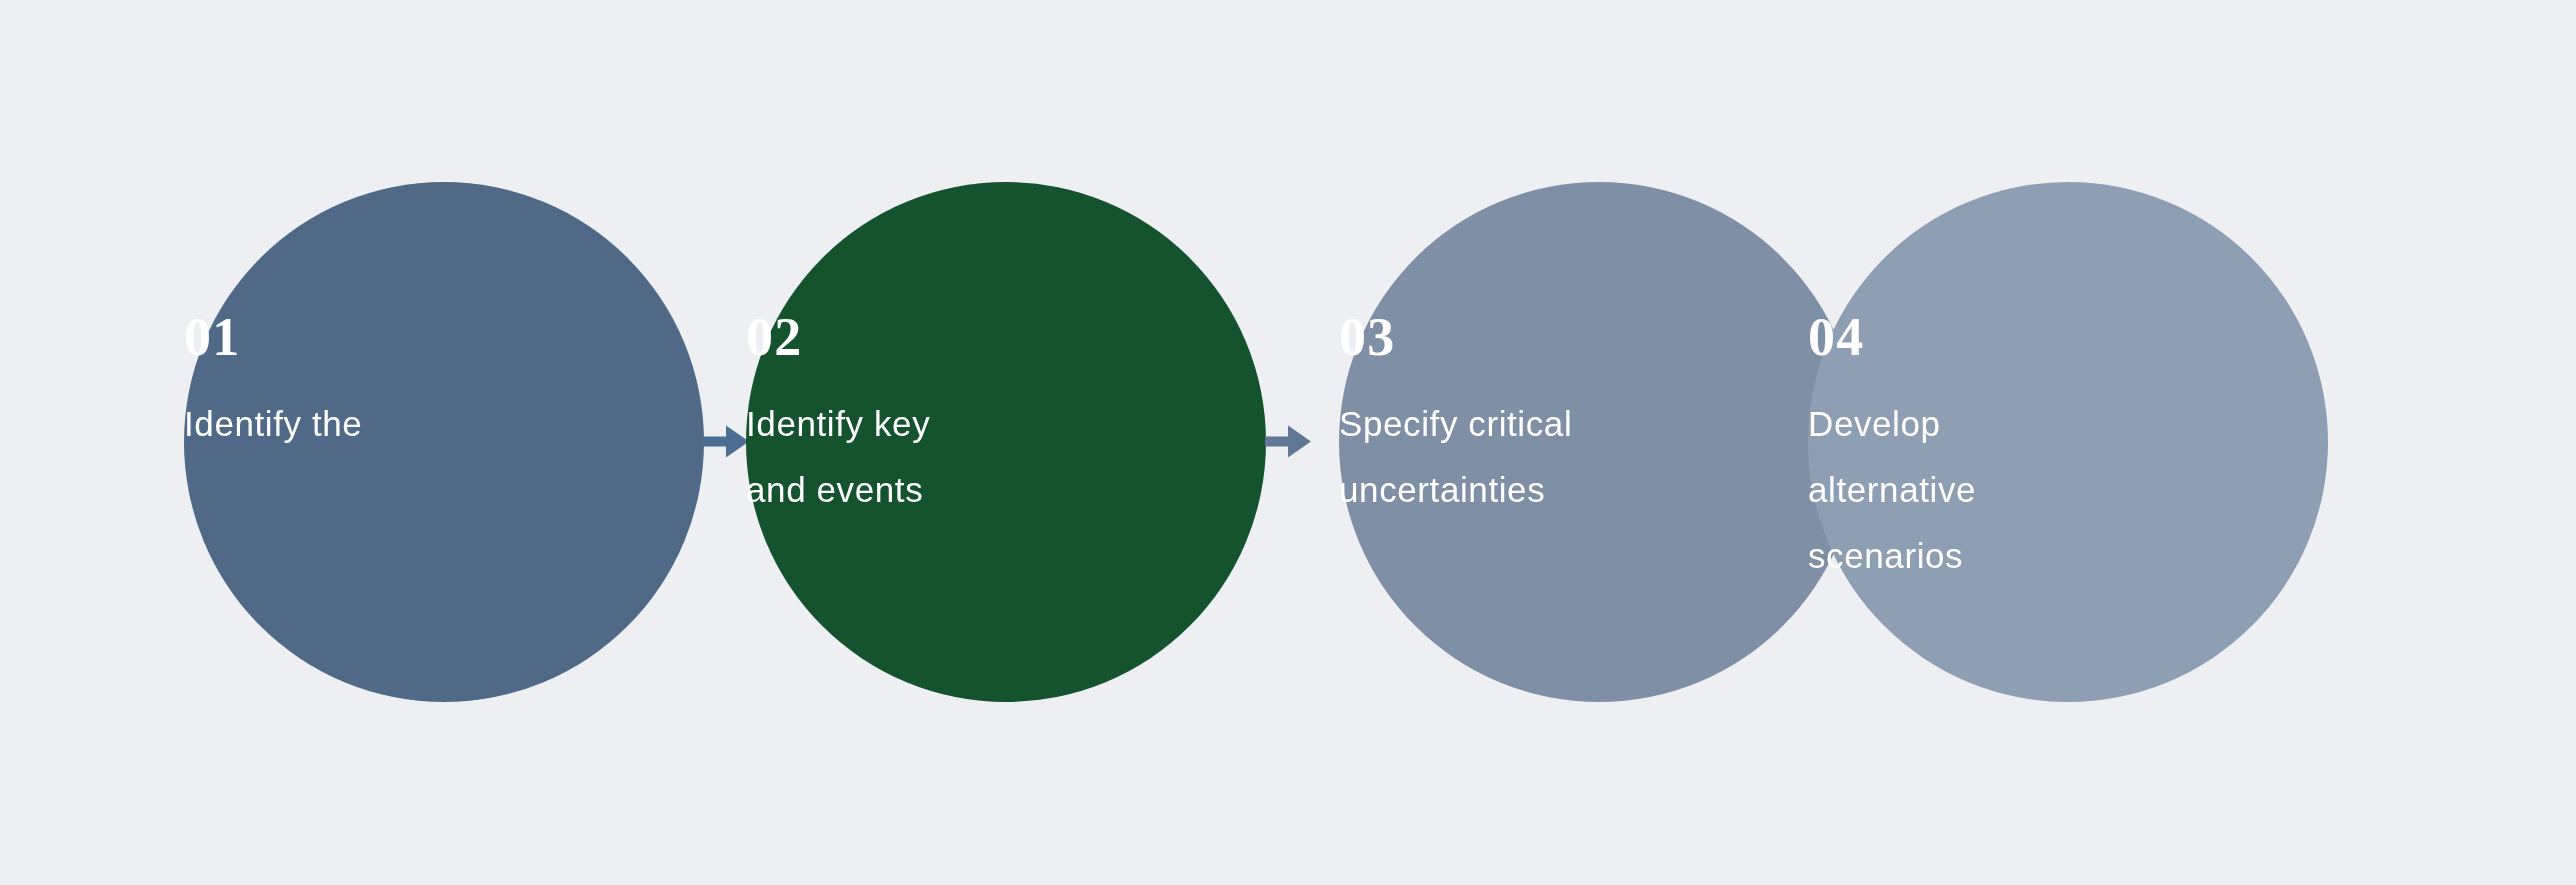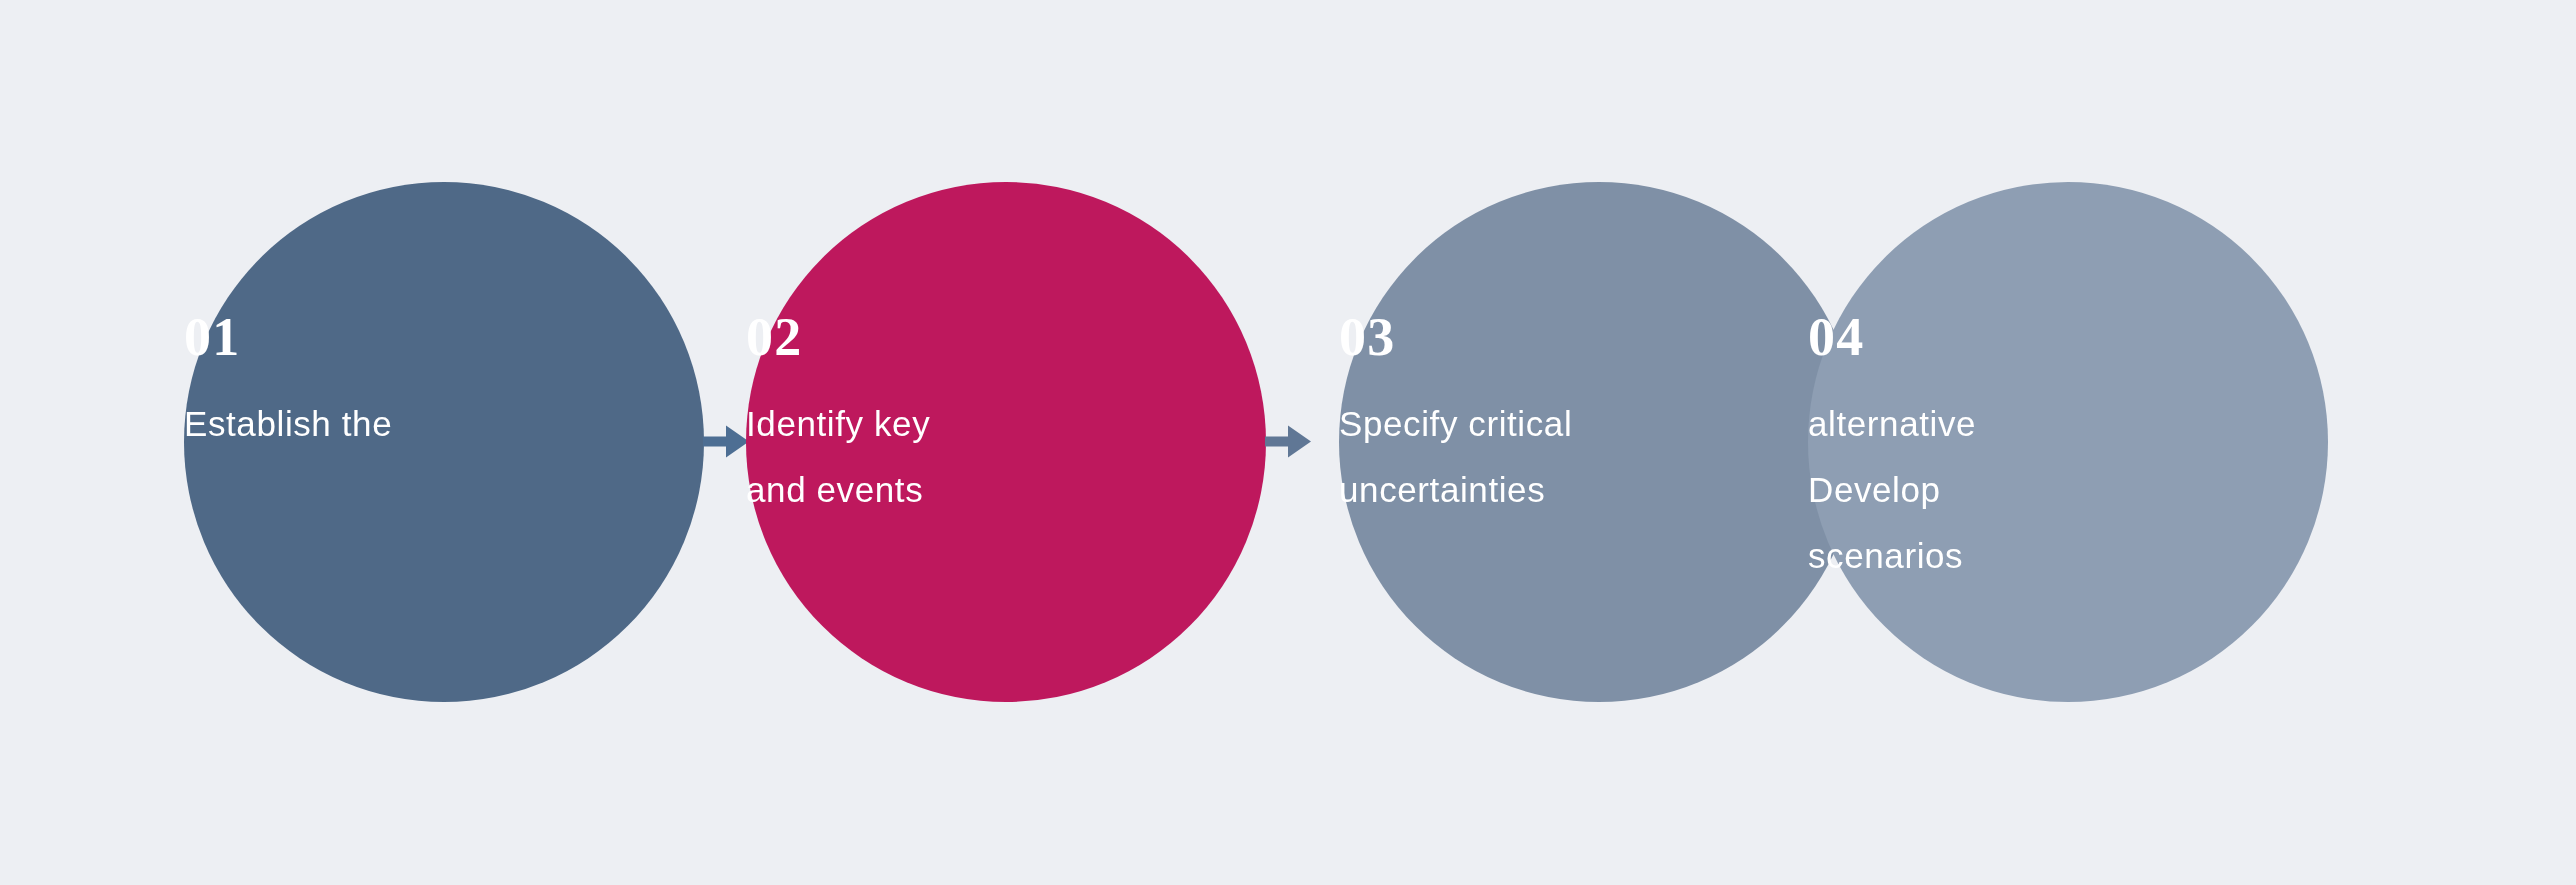--- a/index.html
+++ b/index.html
@@ -61,29 +61,29 @@
   .arrow-3 { left: 1828px; }
 </style>
 </head>
 <body>
 
 <div class="canvas" style="background-color: rgb(237, 239, 243);">
 
   <div class="circle circle-1" style="background-color: rgb(79, 105, 135);">
     <div class="content">
       <div class="num">01</div>
-      <div class="line">Establish the</div>
+      <div class="line">Identify the</div>
     </div>
   </div>
 
   <svg class="arrow arrow-1" viewBox="0 0 72 54" xmlns="http://www.w3.org/2000/svg">
     <polygon points="0,19 36,19 36,2 72,27 36,52 36,35 0,35" style="fill: rgb(77, 110, 147);"></polygon>
   </svg>
 
-  <div class="circle circle-2" style="background-color: #be185d;">
+  <div class="circle circle-2" style="background-color: #14532d;">
     <div class="content">
       <div class="num">02</div>
       <div class="line">Identify key</div>
       <div class="line">and events</div>
     </div>
   </div>
 
   <svg class="arrow arrow-2" viewBox="0 0 72 54" xmlns="http://www.w3.org/2000/svg">
     <polygon points="0,19 36,19 36,2 72,27 36,52 36,35 0,35" style="fill: rgb(96, 119, 149);"></polygon>
   </svg>
@@ -96,20 +96,20 @@
     </div>
   </div>
 
   <svg class="arrow arrow-3" viewBox="0 0 72 54" xmlns="http://www.w3.org/2000/svg">
     <polygon points="0,19 36,19 36,2 72,27 36,52 36,35 0,35" style="fill: rgb(123, 141, 166);"></polygon>
   </svg>
 
   <div class="circle circle-4" style="background-color: rgb(142, 158, 179);">
     <div class="content">
       <div class="num">04</div>
+      <div class="line">Develop</div>
       <div class="line">alternative</div>
-      <div class="line">Develop</div>
       <div class="line">scenarios</div>
     </div>
   </div>
 
 </div>
 
 
 </body></html>

